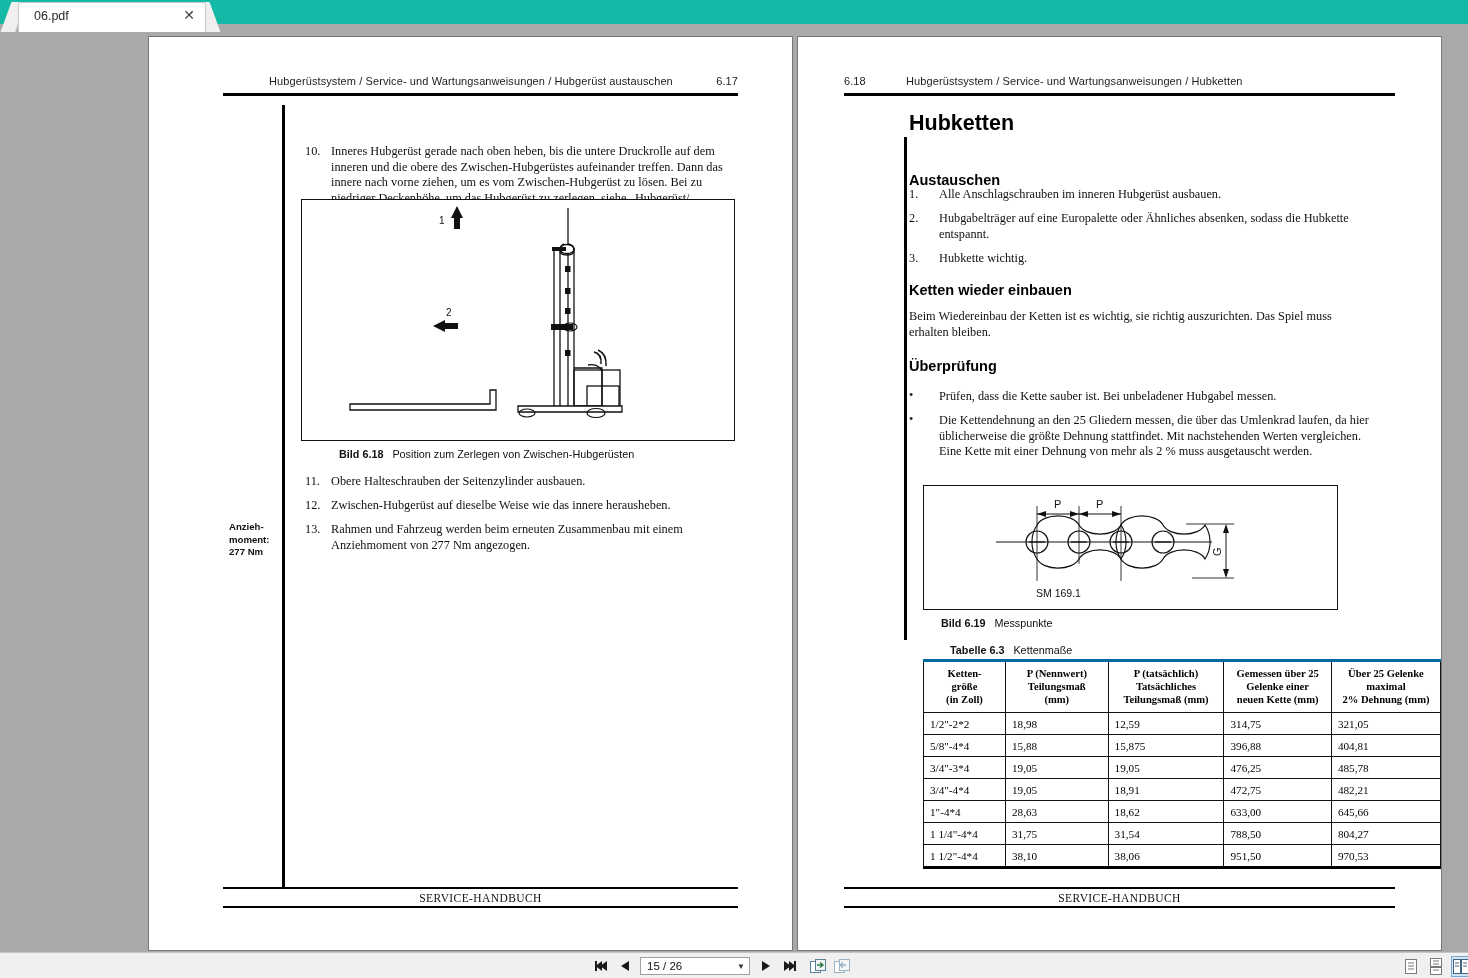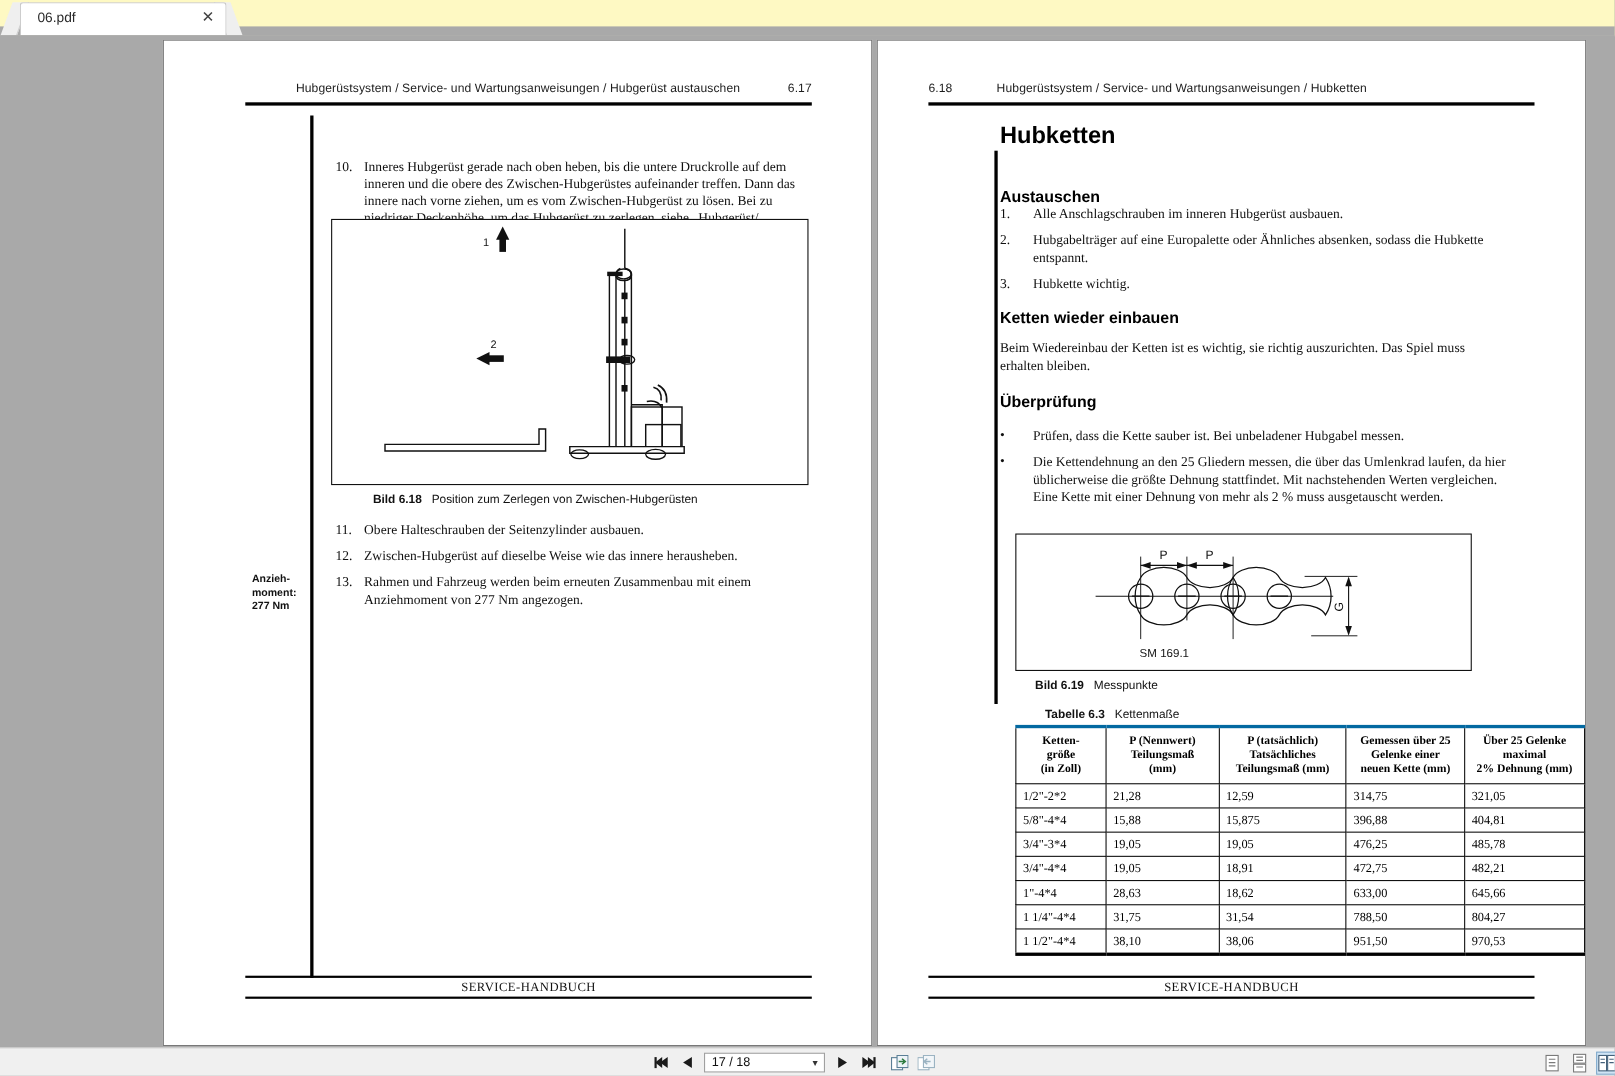--- a/index.html
+++ b/index.html
@@ -7,21 +7,21 @@
     width: 1468px; height: 978px;
     overflow: hidden;
     background: #a9a9a9;
     font-family: "Liberation Sans", sans-serif;
   }
   #app { position: relative; width: 1468px; height: 978px; }
 
   
   .tabbar {
     position: absolute; left: 0; top: 0; width: 1468px; height: 32px;
-    background: #fef9c3;
+    background: #14b8a6;
     border-bottom: 1px solid #b8b8b8;
   }
   .tab {
     position: absolute; left: 18px; top: 2px;
     width: 188px; height: 30px;
     background: #ffffff;
     border: 1px solid #c8c8c8;
     border-bottom: none;
     border-top-left-radius: 3px; border-top-right-radius: 3px;
     box-sizing: border-box;
@@ -437,21 +437,21 @@
 Gelenke einer
 neuen Kette (mm)</th>
             <th class="c4" style="white-space:pre-line;">Über 25 Gelenke
 maximal
 2% Dehnung (mm)</th>
           </tr>
         </thead>
         <tbody>
           <tr>
             <td class="c0">1/2"-2*2</td>
-            <td class="c1">21,28</td>
+            <td class="c1">18,98</td>
             <td class="c2">12,59</td>
             <td class="c3">314,75</td>
             <td class="c4">321,05</td>
           </tr>
           <tr>
             <td class="c0">5/8"-4*4</td>
             <td class="c1">15,88</td>
             <td class="c2">15,875</td>
             <td class="c3">396,88</td>
             <td class="c4">404,81</td>
@@ -514,21 +514,21 @@
         </svg>
       </div>
 
       <div class="tb-btn">
         <svg width="12" height="12" viewBox="0 0 12 12">
           <polygon points="10,1 10,11 2,6" fill="#1a1a1a"></polygon>
         </svg>
       </div>
 
       <div class="pagebox">
-        <span>17 / 18</span>
+        <span>15 / 26</span>
         <span class="carat">▼</span>
       </div>
 
       <div class="tb-btn">
         <svg width="12" height="12" viewBox="0 0 12 12">
           <polygon points="2,1 2,11 10,6" fill="#1a1a1a"></polygon>
         </svg>
       </div>
 
       <div class="tb-btn">

